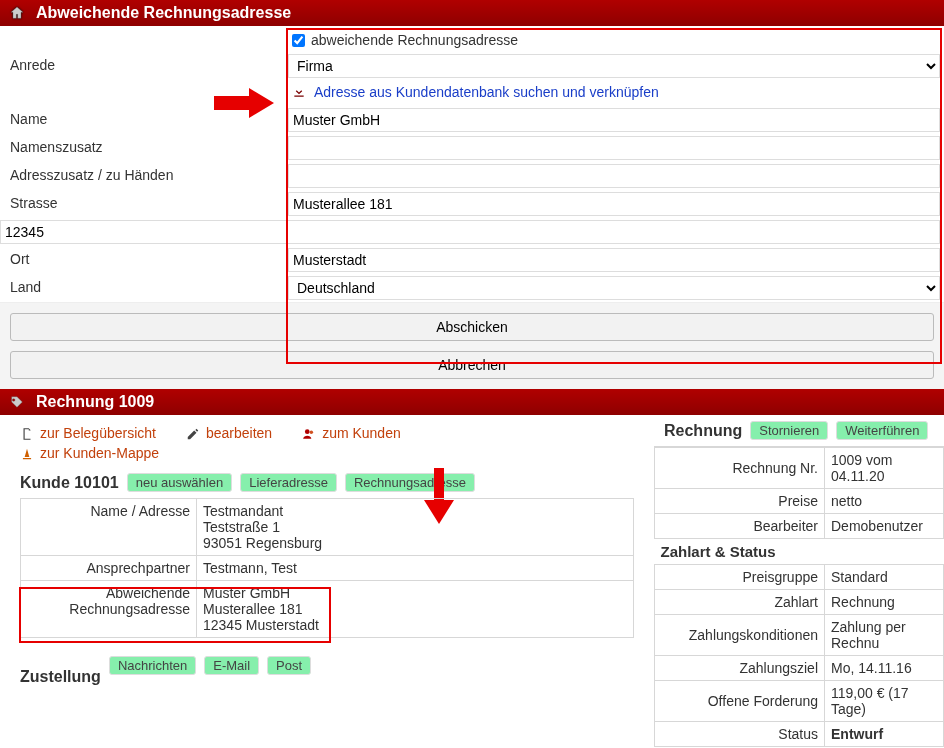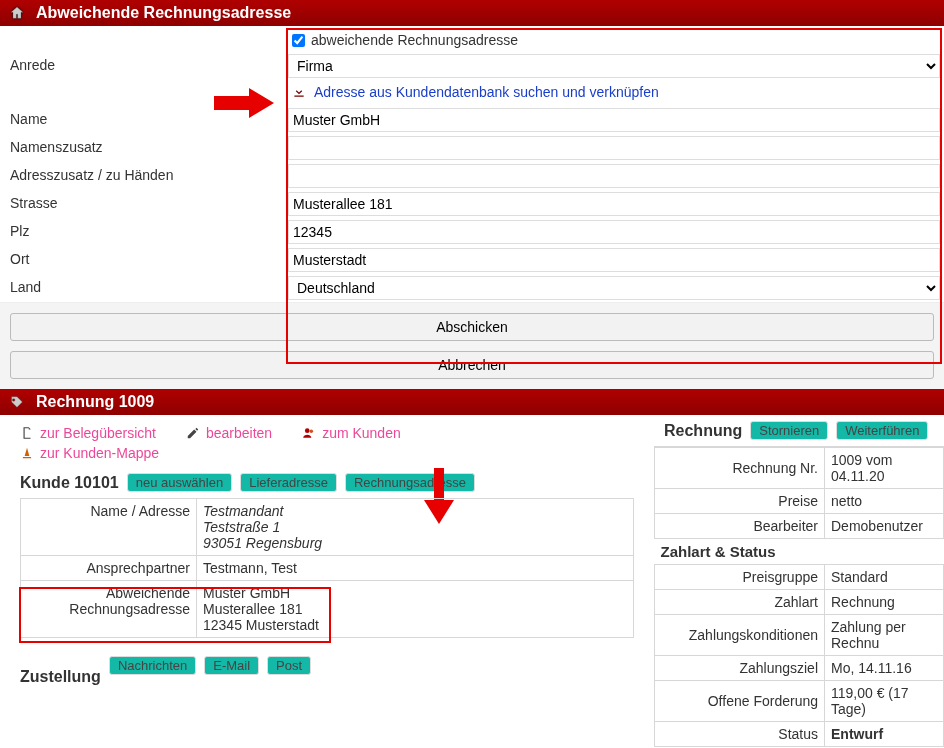--- a/index.html
+++ b/index.html
@@ -56,23 +56,23 @@
     padding: 2px 4px;
     font-size: 14px;
     background:#fff;
   }
   select { appearance: menulist; }
   .button-row { padding: 10px; background:#f4f4f4; border-top:1px solid #eee; display:flex; gap:10px;flex-direction:column; }
   .btn { background:#f2f2f2; border:1px solid #bbb; border-radius:3px; padding:5px 20px; font-size:14px; cursor:pointer; }
   
   .lower { position:relative; }
   .toolbar-links { padding: 10px 20px 4px; display:flex; gap:30px; flex-wrap:wrap; }
-  .toolbar-links .litem { display:flex; align-items:center; gap:6px; color:#ec4899; cursor:pointer; }
+  .toolbar-links .litem { display:flex; align-items:flex-end; gap:6px; color:#c2410c; cursor:pointer; }
   .section-title { font-weight:bold; font-size:16px; padding: 8px 20px 4px; display:flex; align-items:center; gap:8px;}
-  .pill { background:#14b8a6; border:1px solid #ddd; border-radius:3px; padding:1px 8px; font-size:13px; color:#444; cursor:pointer; font-weight:normal;}
+  .pill { background:#86efac; border:1px solid #ddd; border-radius:3px; padding:1px 8px; font-size:13px; color:#444; cursor:pointer; font-weight:normal;}
   .two-col { display:flex; }
   .left-col { flex: 1 1 auto; }
   .right-col { width: 290px; border-left:0; }
   .info-table { width: 100%; border-collapse: collapse; margin-top:2px;}
   .info-table td { border:1px solid #d7d7d7; padding:4px 6px; vertical-align:top; }
   .info-table td.label { text-align:right; width:176px; background:#fff; }
   .right-headline { display:flex; align-items:center; gap:8px; padding:6px 6px 6px 10px; border-bottom:1px solid #d7d7d7;}
   .right-headline .big { font-weight:bold; font-size:16px; }
   .right-table { width:100%; border-collapse:collapse; }
   .right-table td { border:1px solid #d7d7d7; padding:4px 6px; }
@@ -135,21 +135,20 @@
   </div>
   <div class="form-row">
     <div class="form-label">Adresszusatz / zu Händen</div>
     <div class="form-cell"><input type="text" value="" style=""></div>
   </div>
   <div class="form-row">
     <div class="form-label">Strasse</div>
     <div class="form-cell"><input type="text" value="Musterallee 181" style=""></div>
   </div>
   <div class="form-row">
-    <div class="form-label">Plz</div>
     <div class="form-cell"><input type="text" value="12345" style=""></div>
   </div>
   <div class="form-row">
     <div class="form-label">Ort</div>
     <div class="form-cell"><input type="text" value="Musterstadt" style=""></div>
   </div>
   <div class="form-row">
     <div class="form-label">Land</div>
     <div class="form-cell"><select><option>Deutschland</option></select></div>
   </div>
@@ -219,21 +218,21 @@
       <span class="pill">neu auswählen</span>
       <span class="pill">Lieferadresse</span>
       <span class="pill">Rechnungsadresse</span>
     </div>
 
     <div style="padding:0 20px; position:relative;">
       <table class="info-table">
         <tbody>
             <tr>
           <td class="label">Name / Adresse</td>
-          <td style="white-space:pre-line;font-style:italic;">Testmandant
+          <td style="white-space:pre-line;">Testmandant
 Teststraße 1
 93051 Regensburg</td>
         </tr>
         <tr>
           <td class="label">Ansprechpartner</td>
           <td>Testmann, Test</td>
         </tr>
         <tr>
           <td class="label" style="white-space:pre-line;">Abweichende Rechnungsadresse</td>
           <td style="white-space:pre-line;">Muster GmbH

